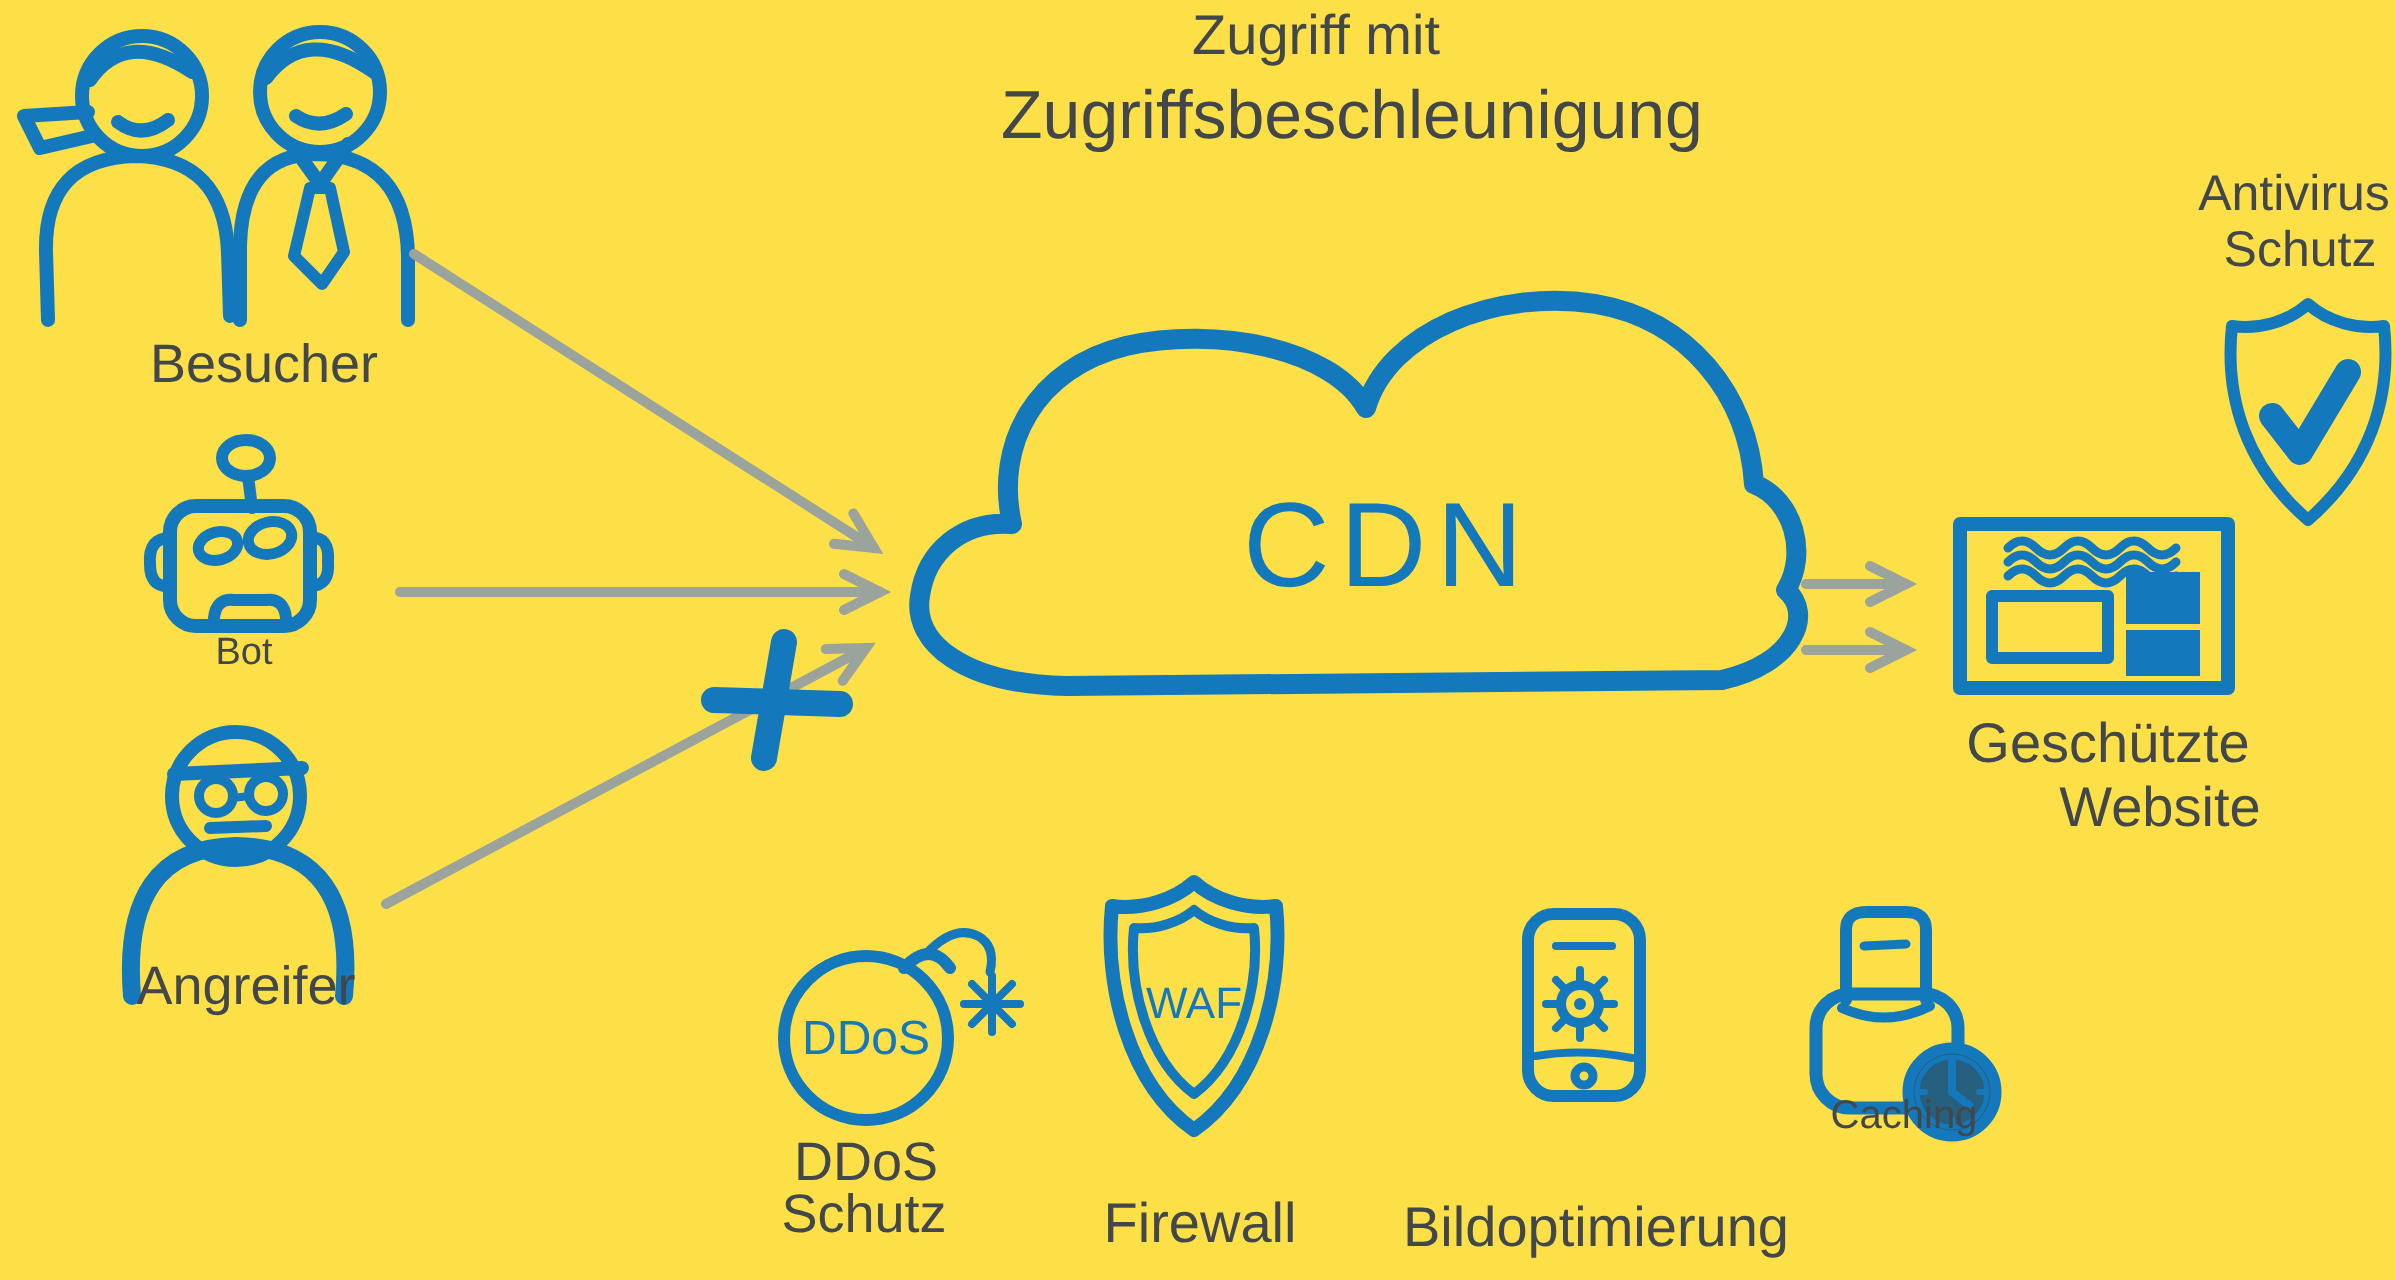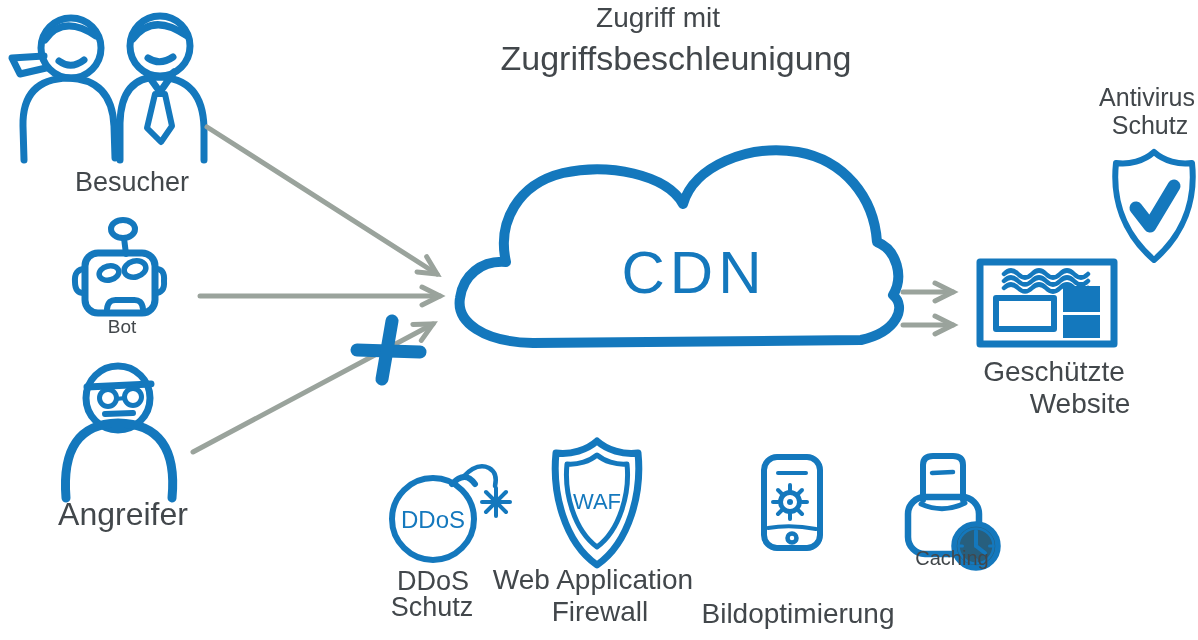--- a/index.html
+++ b/index.html
@@ -1,18 +1,18 @@
 <!DOCTYPE html>
 <html><head>
 <meta charset="utf-8">
 <style>
   html,body{margin:0;padding:0;background:#1b4a63;}
   .canvas{
     position:relative;width:1198px;height:640px;overflow:hidden;
-    background:#ffffff;
+    background:#fde047;
     font-family:"Liberation Sans", sans-serif;
   }
   .lbl{
     position:absolute;transform:translateX(-50%);
     color:#42474b;white-space:nowrap;text-align:center;line-height:1.05;
   }
   .badge{
     position:absolute;transform:translateX(-50%);
     color:#1478bd;white-space:nowrap;text-align:center;
   }
@@ -64,21 +64,21 @@
     <g class="stroke" stroke-width="7">
       <circle cx="60" cy="36" r="32"></circle>
       <path d="M 29 25 L 93 22"></path>
       <circle cx="50" cy="36" r="8.5" stroke-width="5"></circle>
       <circle cx="75" cy="35" r="8.5" stroke-width="5"></circle>
       <path d="M 58 37 L 67 36" stroke-width="4"></path>
       <path d="M 47 52 L 75 51" stroke-width="6"></path>
       <path d="M 8 136 Q 2 62 60 61 Q 121 62 114 136" stroke-width="9"></path>
     </g>
   </svg>
-  <div class="lbl" style="left:123px;top:498px;font-size:32px">Angreifer</div>
+  <div class="lbl" style="left:123px;top:479px;font-size:27px">Angreifer</div>
 
   <svg style="left:0;top:0" width="1198" height="640" viewBox="0 0 1198 640">
     <defs>
       <marker id="ah" markerUnits="userSpaceOnUse" markerWidth="30" markerHeight="30" refX="22" refY="13" orient="auto">
         <path d="M 4 4 L 22 13 L 4 22" fill="none" stroke="#9aa39c" stroke-width="5" stroke-linecap="round"></path>
       </marker>
     </defs>
     <path class="garr" stroke-width="5" marker-end="url(#ah)" d="M 207 127 L 437 274"></path>
     <path class="garr" stroke-width="5" marker-end="url(#ah)" d="M 200 296 L 440 296"></path>
     <path class="garr" stroke-width="5" marker-end="url(#ah)" d="M 193 452 L 433 324"></path>
@@ -137,21 +137,20 @@
   </svg>
   <div class="badge" style="left:433px;top:506px;font-size:24px">DDoS</div>
   <div class="lbl" style="left:433px;top:567px;font-size:27px">DDoS</div>
   <div class="lbl" style="left:432px;top:593px;font-size:27px">Schutz</div>
 
   <svg style="left:549px;top:437px" width="96" height="132" viewBox="0 0 96 132">
     <path class="stroke" stroke-width="7" d="M 48 4 C 58 13 74 18 89 16 C 93 55 81 105 48 128 C 15 105 3 55 7 16 C 22 18 38 13 48 4 Z"></path>
     <path class="stroke" stroke-width="5" d="M 48 18 C 55 24 67 28 78 27 C 81 56 71 93 48 110 C 25 93 15 56 18 27 C 29 28 41 24 48 18 Z"></path>
   </svg>
   <div class="badge" style="left:597px;top:489px;font-size:22px">WAF</div>
-  <div class="lbl" style="left:593px;top:565px;font-size:28px">Web Application</div>
   <div class="lbl" style="left:600px;top:597px;font-size:28px">Firewall</div>
 
   <svg style="left:761px;top:454px" width="62" height="97" viewBox="0 0 62 97">
     <rect class="stroke" stroke-width="6" x="3" y="3" width="56" height="91" rx="13"></rect>
     <path class="stroke" stroke-width="4" d="M 17 19 L 45 19"></path>
     <g>
       <circle class="stroke" stroke-width="5" cx="29" cy="48" r="9.5"></circle>
       <circle class="fillb" cx="29" cy="48" r="3"></circle>
       <g class="stroke" stroke-width="4">
         <path d="M 41 48 L 46 48"></path>

